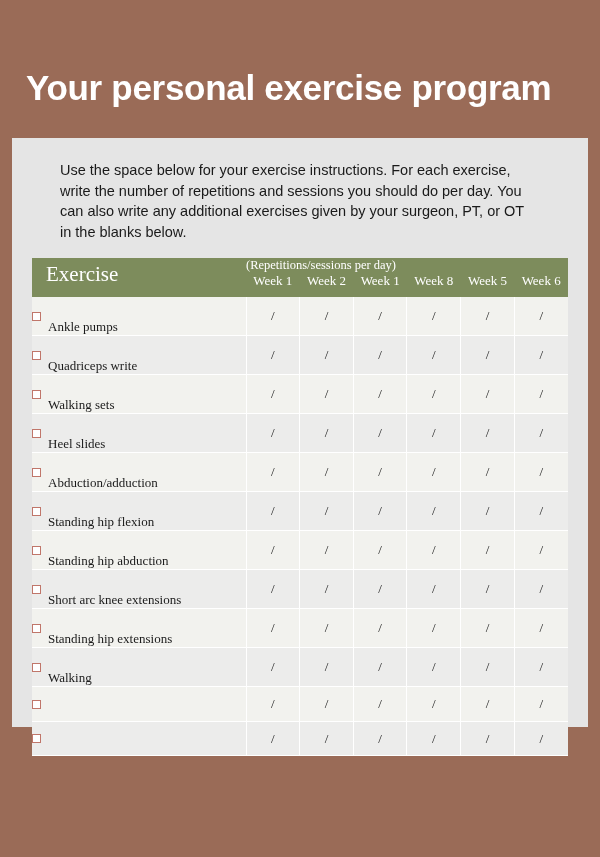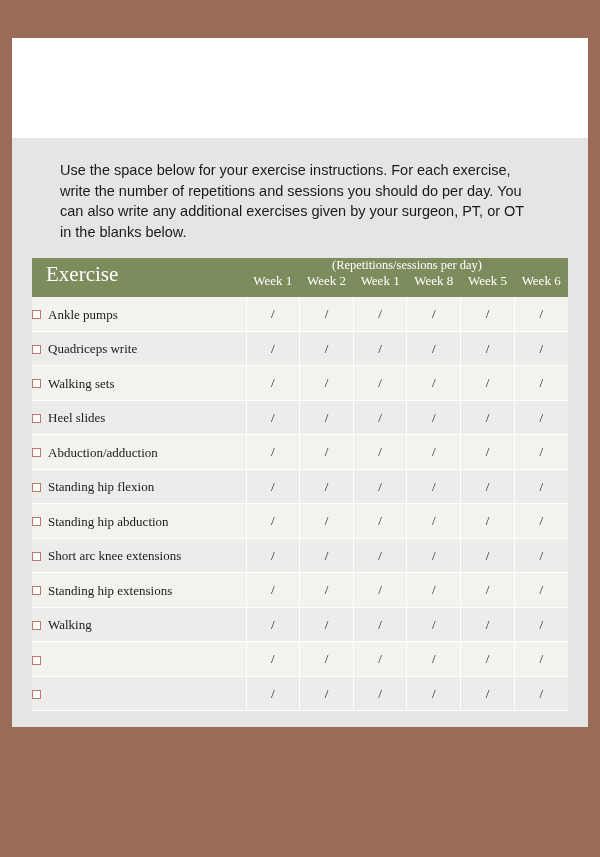--- a/index.html
+++ b/index.html
@@ -93,21 +93,21 @@
     width: 200px;
     text-align: left;
     font-size: 21px;
     padding: 0 0 10px 14px !important;
     vertical-align: bottom;
   }
   .subhead-title {
     font-size: 12.5px;
     color: #ffffff;
     padding: 8px 0 4px 0;
-    text-align: center;
+    text-align: left;
     font-weight: normal;
   }
   .week-th {
     font-size: 13px;
     color: #ffffff;
     font-weight: normal;
     text-align: center;
     padding: 0 0 8px 0 !important;
   }
   table.exercise-table tbody td {
@@ -139,40 +139,44 @@
     height: 9px;
     border: 1px solid #c0766a;
     margin-right: 7px;
     vertical-align: middle;
     background: #ffffff;
     box-sizing: border-box;
   }
   .ex-label {
     vertical-align: middle;
     display: inline-block;
+    margin-top: 22px;
   }
   .bottom-band {
     position: absolute;
     left: 0;
     right: 0;
     bottom: 0;
     height: 130px;
     background: #9a6b57;
   }
 </style>
 </head>
 <body>
 
 <div class="page">
 
   <div class="top-band"></div>
   <div class="side-band left"></div>
   <div class="side-band right"></div>
   <div class="bottom-band"></div>
 
+  <div class="header">
+    <div class="header-title">Your personal exercise program</div>
+  </div>
 
   <div class="content">
 
     <p class="intro">Use the space below for your exercise instructions. For each exercise, write the number of repetitions and sessions you should do per day. You can also write any additional exercises given by your surgeon, PT, or OT in the blanks below.</p>
 
     <div class="table-wrap">
       <table class="exercise-table">
         <thead>
           <tr>
             <th class="th-exercise" rowspan="2">Exercise</th>

